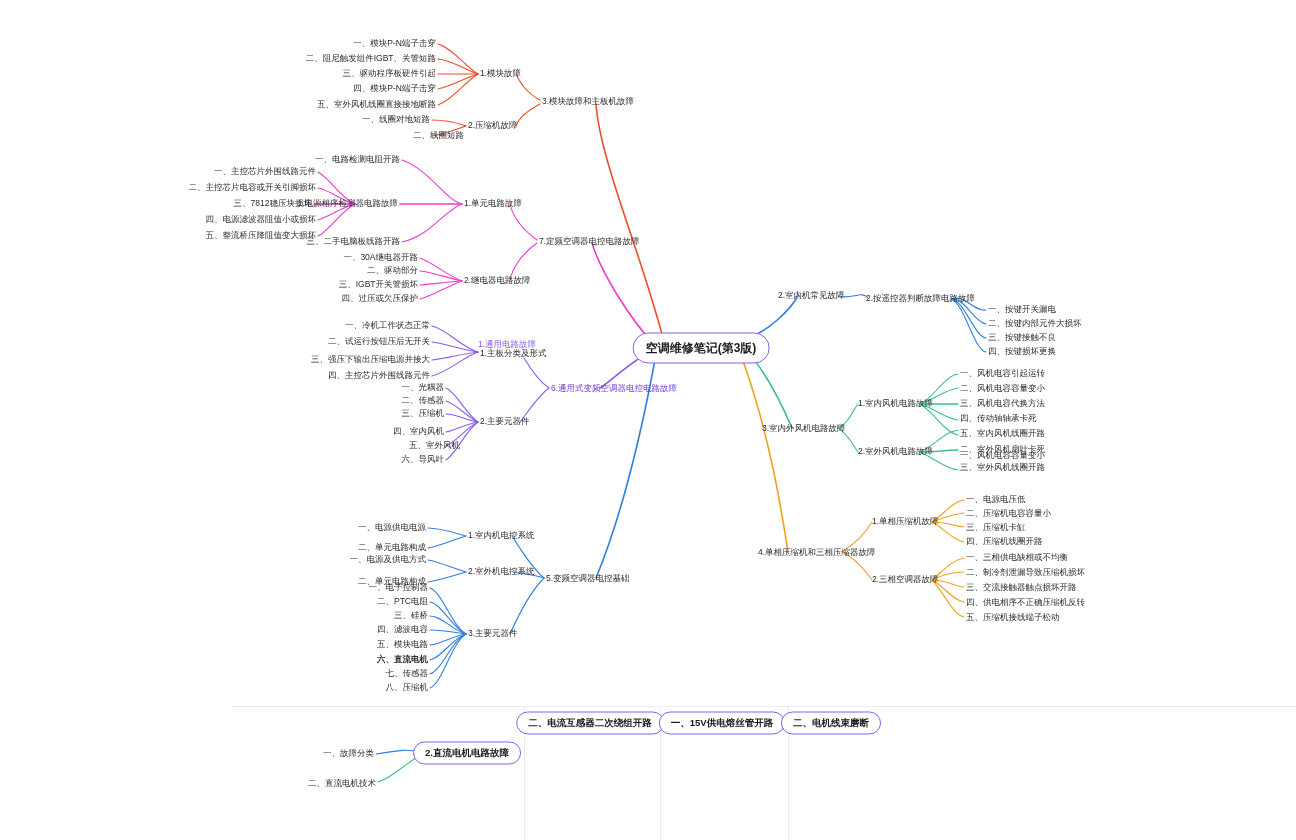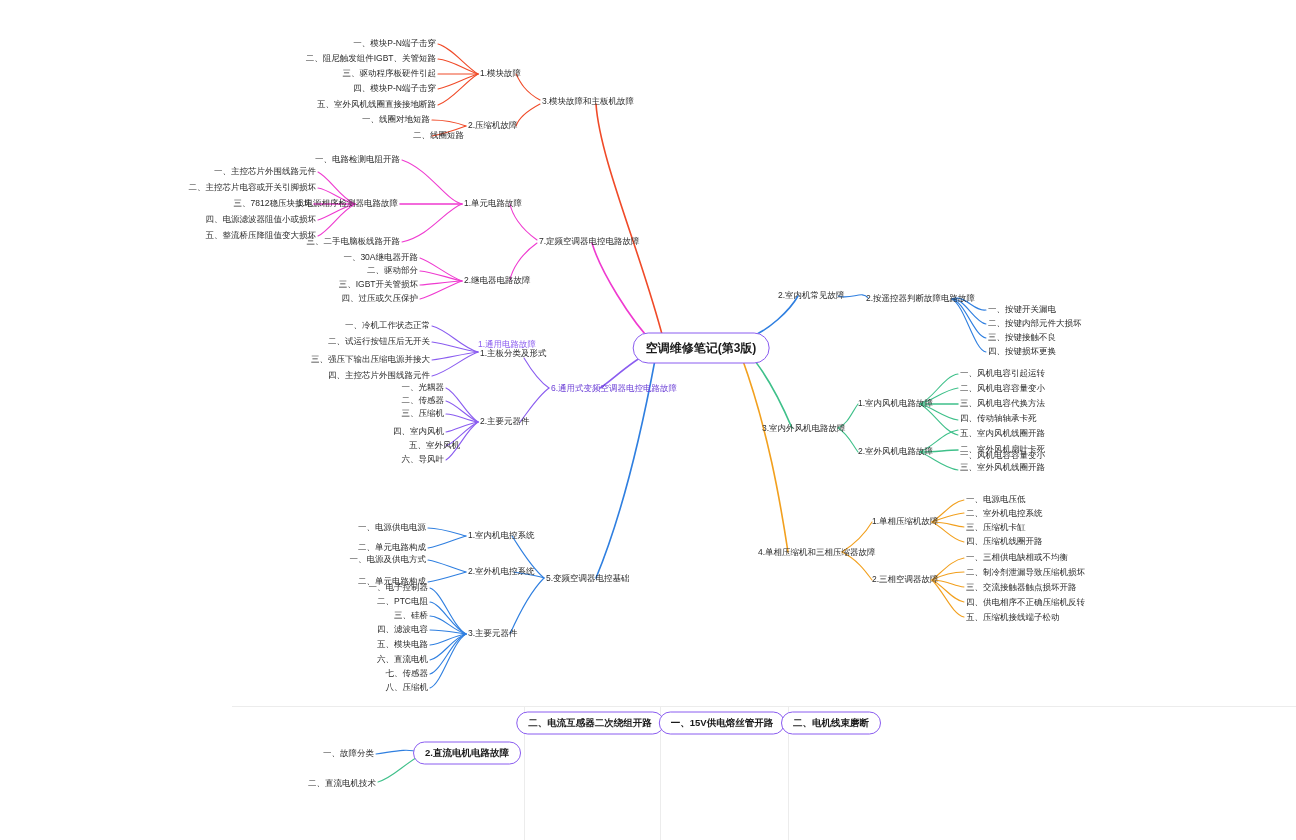--- a/index.html
+++ b/index.html
@@ -199,21 +199,21 @@
   <div class="node l" style="left:468px;top:572px;">2.室外机电控系统</div>
   <div class="node r" style="left:426px;top:560px;">一、电源及供电方式</div>
   <div class="node r" style="left:426px;top:582px;">二、单元电路构成</div>
 
   <div class="node l" style="left:468px;top:634px;">3.主要元器件</div>
   <div class="node r" style="left:428px;top:588px;">一、电子控制器</div>
   <div class="node r" style="left:428px;top:602px;">二、PTC电阻</div>
   <div class="node r" style="left:428px;top:616px;">三、硅桥</div>
   <div class="node r" style="left:428px;top:630px;">四、滤波电容</div>
   <div class="node r" style="left:428px;top:645px;">五、模块电路</div>
-  <div class="node r" style="left:428px;top:660px;">六、直流电机</div>
+  <div class="node r" style="left:428px;top:660px;font-weight:bold;">六、直流电机</div>
   <div class="node r" style="left:428px;top:674px;">七、传感器</div>
   <div class="node r" style="left:428px;top:688px;">八、压缩机</div>
 
   <div class="node l" style="left:778px;top:296px;">2.室内机常见故障</div>
   <div class="node l" style="left:866px;top:299px;">2.按遥控器判断故障电路故障</div>
   <div class="node l" style="left:988px;top:310px;">一、按键开关漏电</div>
   <div class="node l" style="left:988px;top:324px;">二、按键内部元件大损坏</div>
   <div class="node l" style="left:988px;top:338px;">三、按键接触不良</div>
   <div class="node l" style="left:988px;top:352px;">四、按键损坏更换</div>
 
@@ -228,21 +228,21 @@
 
   <div class="node l" style="left:858px;top:452px;">2.室外风机电路故障</div>
   <div class="node l" style="left:960px;top:456px;">一、风机电容容量变小</div>
   <div class="node l" style="left:960px;top:450px;">二、室外风机扇叶卡死</div>
   <div class="node l" style="left:960px;top:468px;">三、室外风机线圈开路</div>
 
   <div class="node l" style="left:758px;top:553px;">4.单相压缩机和三相压缩器故障</div>
 
   <div class="node l" style="left:872px;top:522px;">1.单相压缩机故障</div>
   <div class="node l" style="left:966px;top:500px;">一、电源电压低</div>
-  <div class="node l" style="left:966px;top:514px;">二、室外机电控系统</div>
+  <div class="node l" style="left:966px;top:514px;">二、压缩机电容容量小</div>
   <div class="node l" style="left:966px;top:528px;">三、压缩机卡缸</div>
   <div class="node l" style="left:966px;top:542px;">四、压缩机线圈开路</div>
 
   <div class="node l" style="left:872px;top:580px;">2.三相空调器故障</div>
   <div class="node l" style="left:966px;top:558px;">一、三相供电缺相或不均衡</div>
   <div class="node l" style="left:966px;top:573px;">二、制冷剂泄漏导致压缩机损坏</div>
   <div class="node l" style="left:966px;top:588px;">三、交流接触器触点损坏开路</div>
   <div class="node l" style="left:966px;top:603px;">四、供电相序不正确压缩机反转</div>
   <div class="node l" style="left:966px;top:618px;">五、压缩机接线端子松动</div>
 

